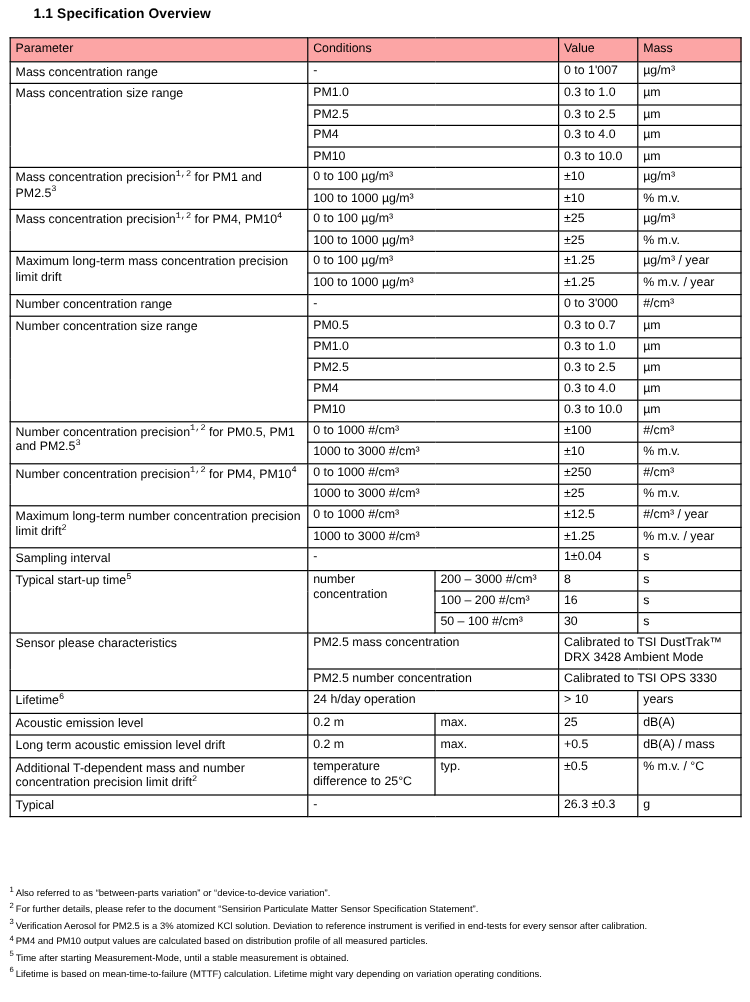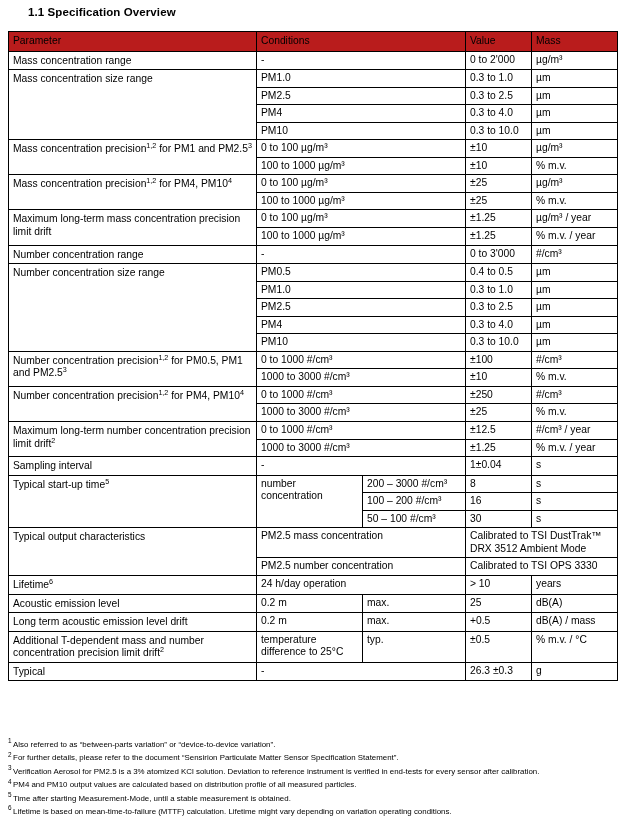--- a/index.html
+++ b/index.html
@@ -47,32 +47,33 @@
     border: 1px solid #000000;
     padding: 2px 4px 2px 4px;
     vertical-align: top;
     text-align: left;
     font-weight: normal;
     line-height: 1.22;
     height: 15px;
     box-sizing: border-box;
   }
   .spec-table thead th {
-    background: #b91c1c;
+    background: #fca5a5;
     height: 17px;
     padding-top: 3px;
     padding-bottom: 3px;
   }
   .spec-table td.param {
     padding-top: 3px;
   }
   sup {
     font-size: 7.2px;
     vertical-align: super;
     line-height: 0;
+    font-family: Liberation Mono, monospace;
   }
   .footnotes {
     position: absolute;
     left: 8px;
     top: 741px;
     width: 609px;
     font-size: 7.9px;
     line-height: 1.05;
   }
   .footnote {
@@ -107,21 +108,21 @@
         <th>Parameter</th>
         <th colspan="2">Conditions</th>
         <th>Value</th>
         <th>Mass</th>
       </tr>
     </thead>
     <tbody id="table-body">
         <tr>
           <td class="param">Mass concentration range</td>
           <td colspan="2">-</td>
-          <td>0 to 2'000</td>
+          <td>0 to 1'007</td>
           <td>µg/m³</td>
         </tr>
         <tr>
           <td class="param" rowspan="4">Mass concentration size range</td>
           <td colspan="2">PM1.0</td>
           <td>0.3 to 1.0</td>
           <td>µm</td>
         </tr>
         <tr>
           <td colspan="2">PM2.5</td>
@@ -173,21 +174,21 @@
         </tr>
         <tr>
           <td class="param">Number concentration range</td>
           <td colspan="2">-</td>
           <td>0 to 3'000</td>
           <td>#/cm³</td>
         </tr>
         <tr>
           <td class="param" rowspan="5">Number concentration size range</td>
           <td colspan="2">PM0.5</td>
-          <td>0.4 to 0.5</td>
+          <td>0.3 to 0.7</td>
           <td>µm</td>
         </tr>
         <tr>
           <td colspan="2">PM1.0</td>
           <td>0.3 to 1.0</td>
           <td>µm</td>
         </tr>
         <tr>
           <td colspan="2">PM2.5</td>
           <td>0.3 to 2.5</td>
@@ -253,23 +254,23 @@
           <td>100 – 200 #/cm³</td>
           <td>16</td>
           <td>s</td>
         </tr>
         <tr>
           <td>50 – 100 #/cm³</td>
           <td>30</td>
           <td>s</td>
         </tr>
         <tr>
-          <td class="param" rowspan="2">Typical output characteristics</td>
+          <td class="param" rowspan="2">Sensor please characteristics</td>
           <td colspan="2">PM2.5 mass concentration</td>
-          <td colspan="2">Calibrated to TSI DustTrak™ DRX 3512 Ambient Mode</td>
+          <td colspan="2">Calibrated to TSI DustTrak™ DRX 3428 Ambient Mode</td>
         </tr>
         <tr>
           <td colspan="2">PM2.5 number concentration</td>
           <td colspan="2">Calibrated to TSI OPS 3330</td>
         </tr>
         <tr>
           <td class="param">Lifetime<sup>6</sup></td>
           <td colspan="2">24 h/day operation</td>
           <td>&gt; 10</td>
           <td>years</td>

